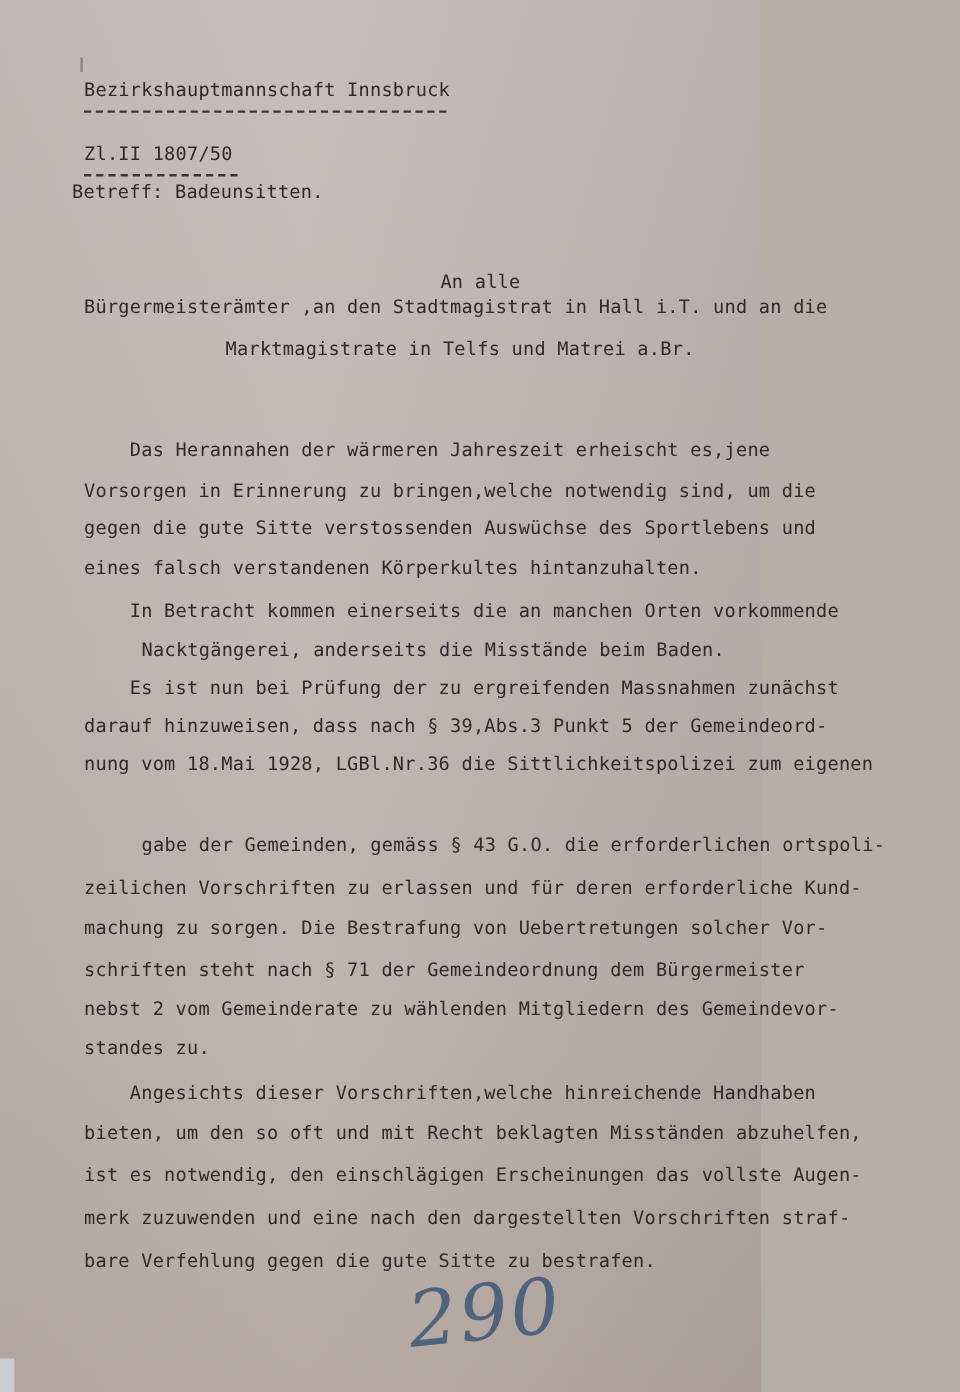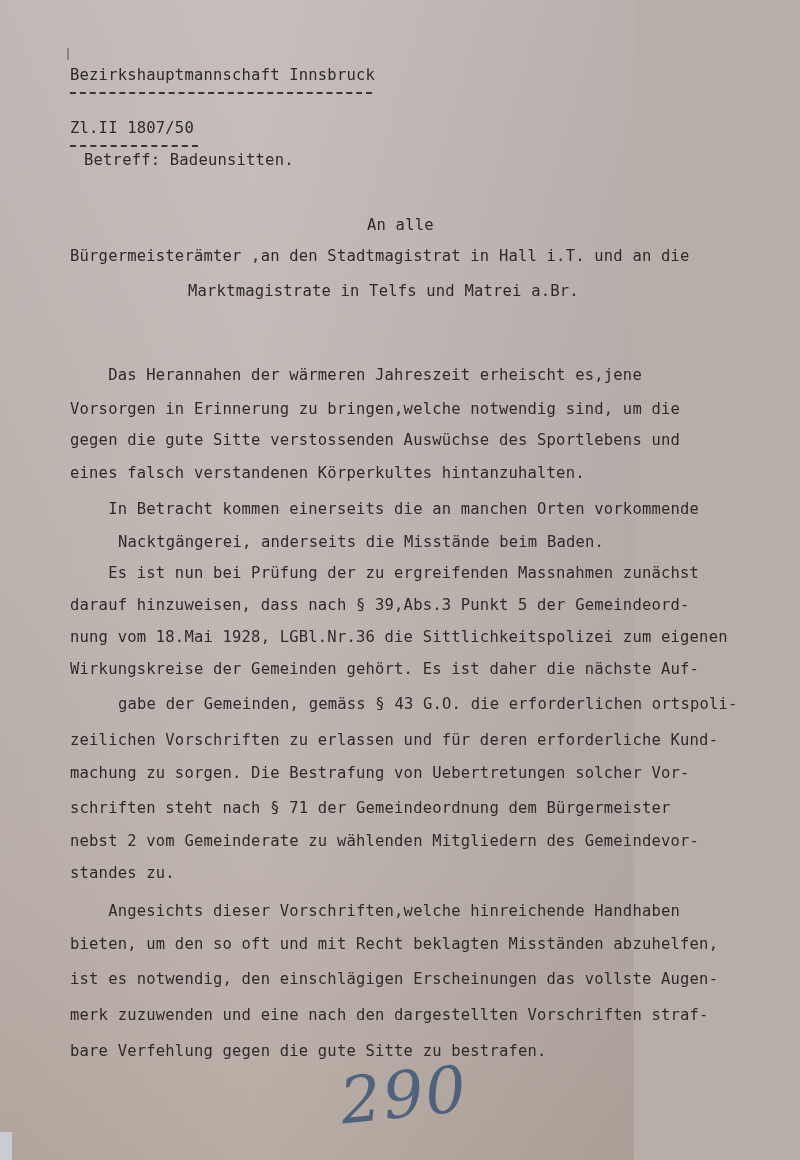--- a/index.html
+++ b/index.html
@@ -66,38 +66,37 @@
 
 <div class="paper">
   <div class="mark"></div>
 
   <div class="typed" style="left:70px; top:68px;">Bezirkshauptmannschaft Innsbruck</div>
   <div class="rule" style="left:70px; top:92px; width:302px;"></div>
 
   <div class="typed" style="left:70px; top:121px;">Zl.II 1807/50</div>
   <div class="rule" style="left:70px; top:145px; width:128px;"></div>
 
-  <div class="typed" style="left:84px; top:153px;text-align:right;">Betreff: Badeunsitten.</div>
+  <div class="typed" style="left:60px; top:153px;text-align:right;">Betreff: Badeunsitten.</div>
 
-  <div class="typed" style="left:367px; top:218px;">An alle</div>
+  <div class="typed" style="left:367px; top:228px;">An alle</div>
   <div class="typed" style="left:70px; top:249px;">Bürgermeisterämter ,an den Stadtmagistrat in Hall i.T. und an die</div>
   <div class="typed" style="left:188px; top:284px;">Marktmagistrate in Telfs und Matrei a.Br.</div>
 
   <div class="typed" style="left:70px; top:368px;">    Das Herannahen der wärmeren Jahreszeit erheischt es,jene</div>
   <div class="typed" style="left:70px; top:402px;">Vorsorgen in Erinnerung zu bringen,welche notwendig sind, um die</div>
   <div class="typed" style="left:70px; top:433px;">gegen die gute Sitte verstossenden Auswüchse des Sportlebens und</div>
   <div class="typed" style="left:70px; top:466px;">eines falsch verstandenen Körperkultes hintanzuhalten.</div>
 
   <div class="typed" style="left:70px; top:502px;">    In Betracht kommen einerseits die an manchen Orten vorkommende</div>
   <div class="typed" style="left:70px; top:535px;margin-left:48px;">Nacktgängerei, anderseits die Misstände beim Baden.</div>
 
   <div class="typed" style="left:70px; top:566px;">    Es ist nun bei Prüfung der zu ergreifenden Massnahmen zunächst</div>
   <div class="typed" style="left:70px; top:598px;">darauf hinzuweisen, dass nach § 39,Abs.3 Punkt 5 der Gemeindeord-</div>
   <div class="typed" style="left:70px; top:630px;">nung vom 18.Mai 1928, LGBl.Nr.36 die Sittlichkeitspolizei zum eigenen</div>
-  <div class="typed" style="left:70px; top:662px;">Wirkungskreise der Gemeinden gehört. Es ist daher die nächste Auf-</div>
   <div class="typed" style="left:70px; top:697px;margin-left:48px;">gabe der Gemeinden, gemäss § 43 G.O. die erforderlichen ortspoli-</div>
   <div class="typed" style="left:70px; top:733px;">zeilichen Vorschriften zu erlassen und für deren erforderliche Kund-</div>
   <div class="typed" style="left:70px; top:766px;">machung zu sorgen. Die Bestrafung von Uebertretungen solcher Vor-</div>
   <div class="typed" style="left:70px; top:801px;">schriften steht nach § 71 der Gemeindeordnung dem Bürgermeister</div>
   <div class="typed" style="left:70px; top:834px;">nebst 2 vom Gemeinderate zu wählenden Mitgliedern des Gemeindevor-</div>
   <div class="typed" style="left:70px; top:866px;">standes zu.</div>
 
   <div class="typed" style="left:70px; top:904px;">    Angesichts dieser Vorschriften,welche hinreichende Handhaben</div>
   <div class="typed" style="left:70px; top:937px;">bieten, um den so oft und mit Recht beklagten Misständen abzuhelfen,</div>
   <div class="typed" style="left:70px; top:1008px;">merk zuzuwenden und eine nach den dargestellten Vorschriften straf-</div>

